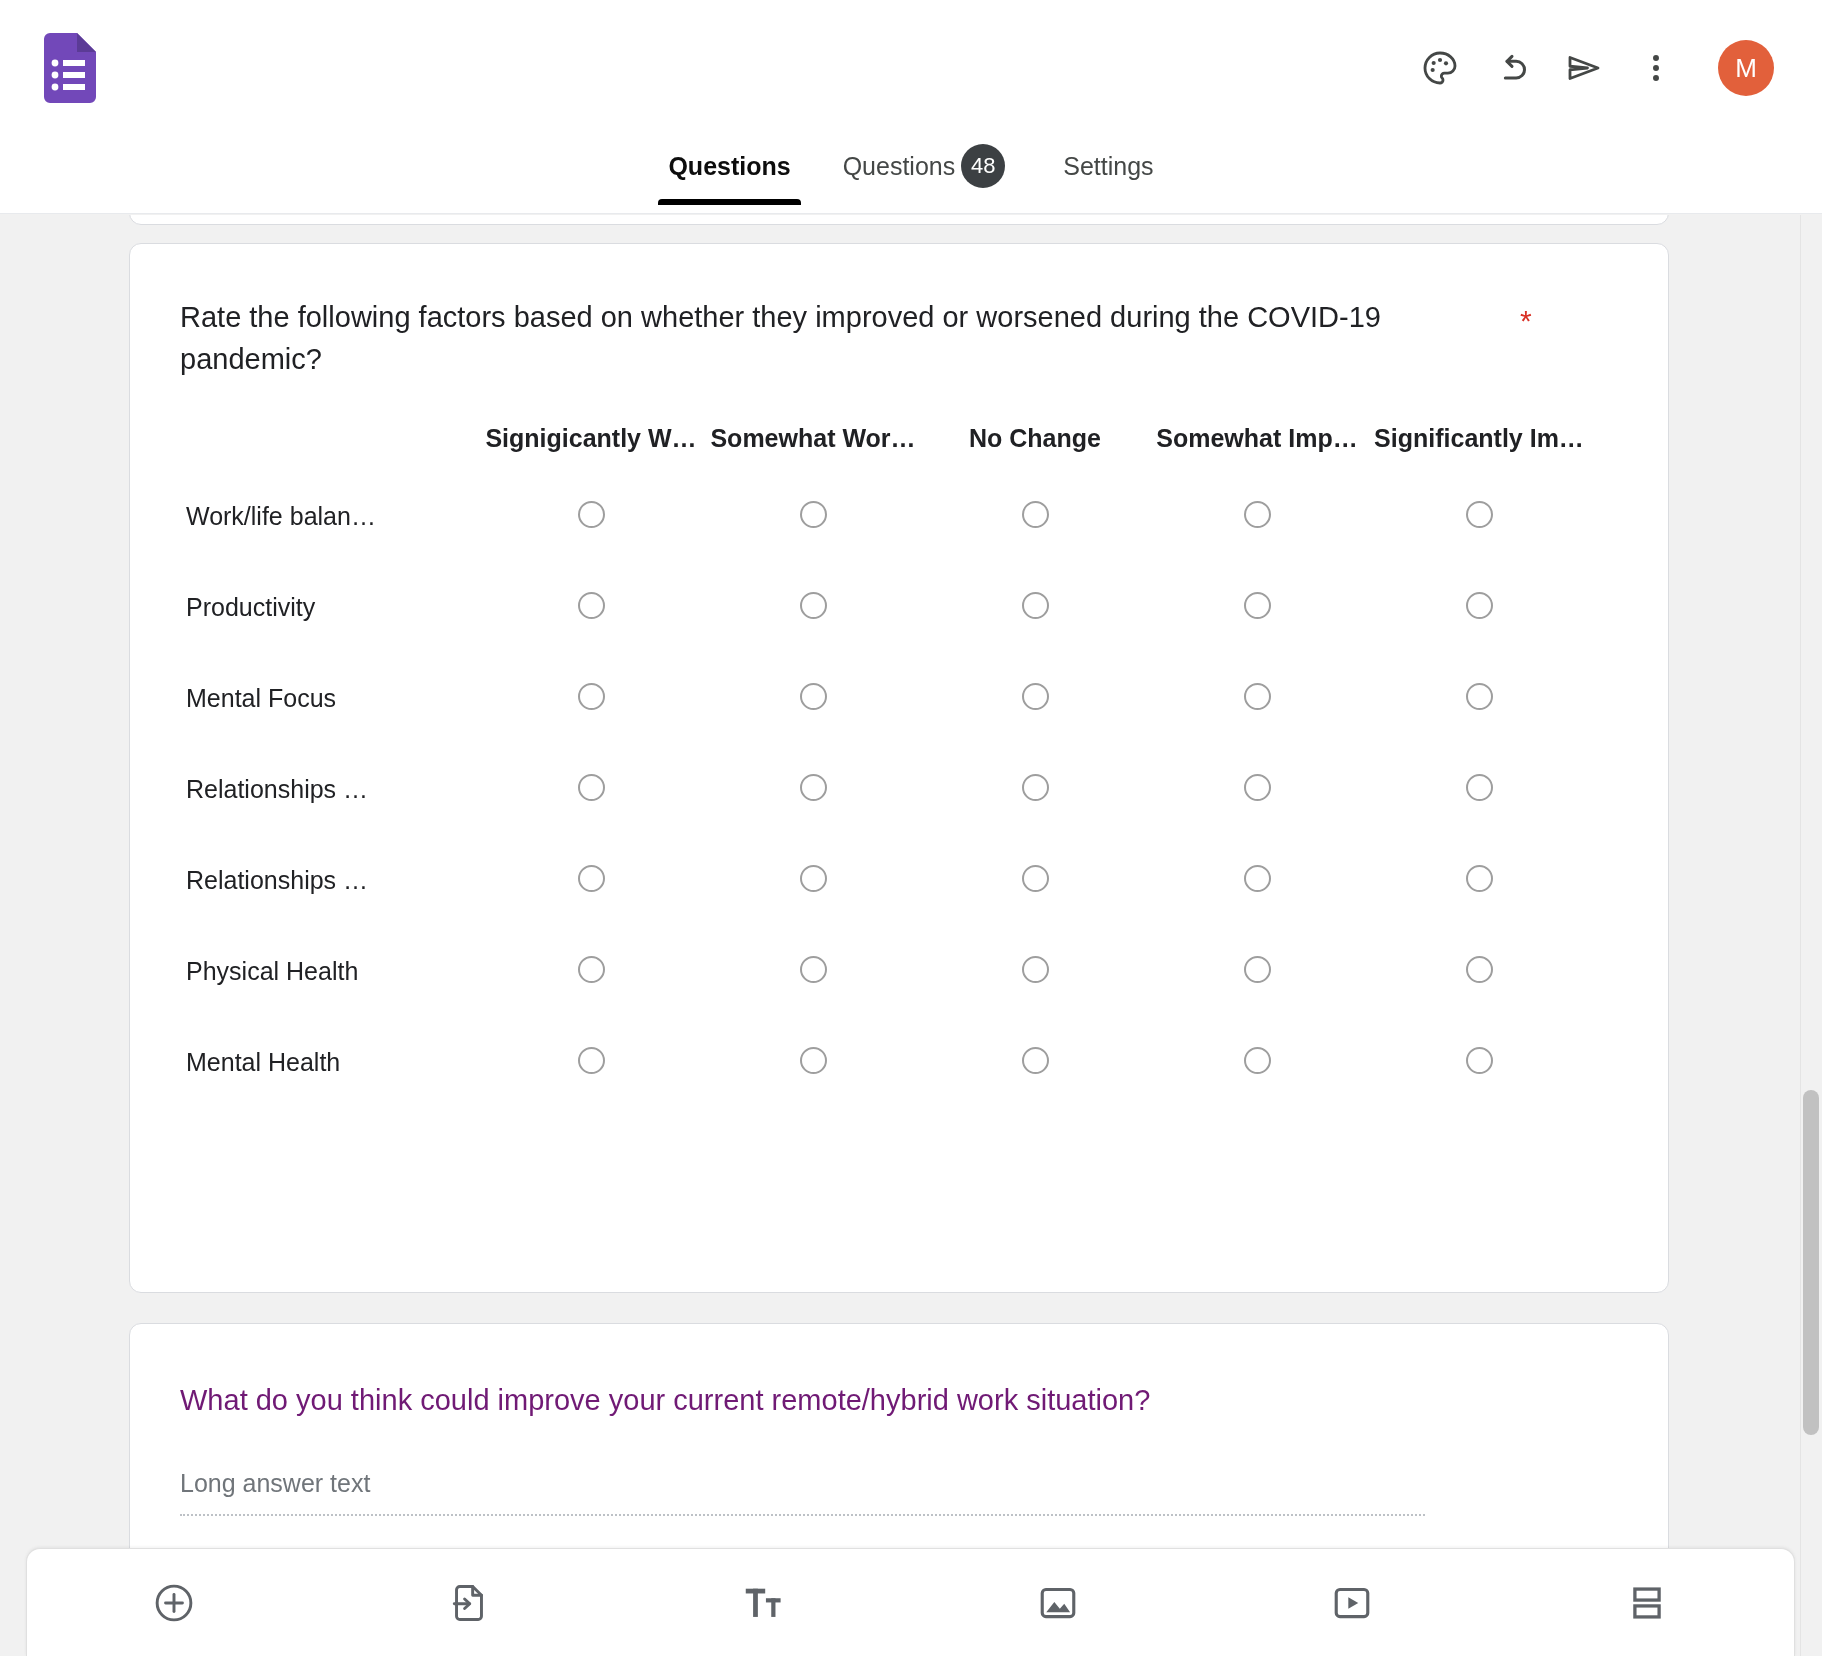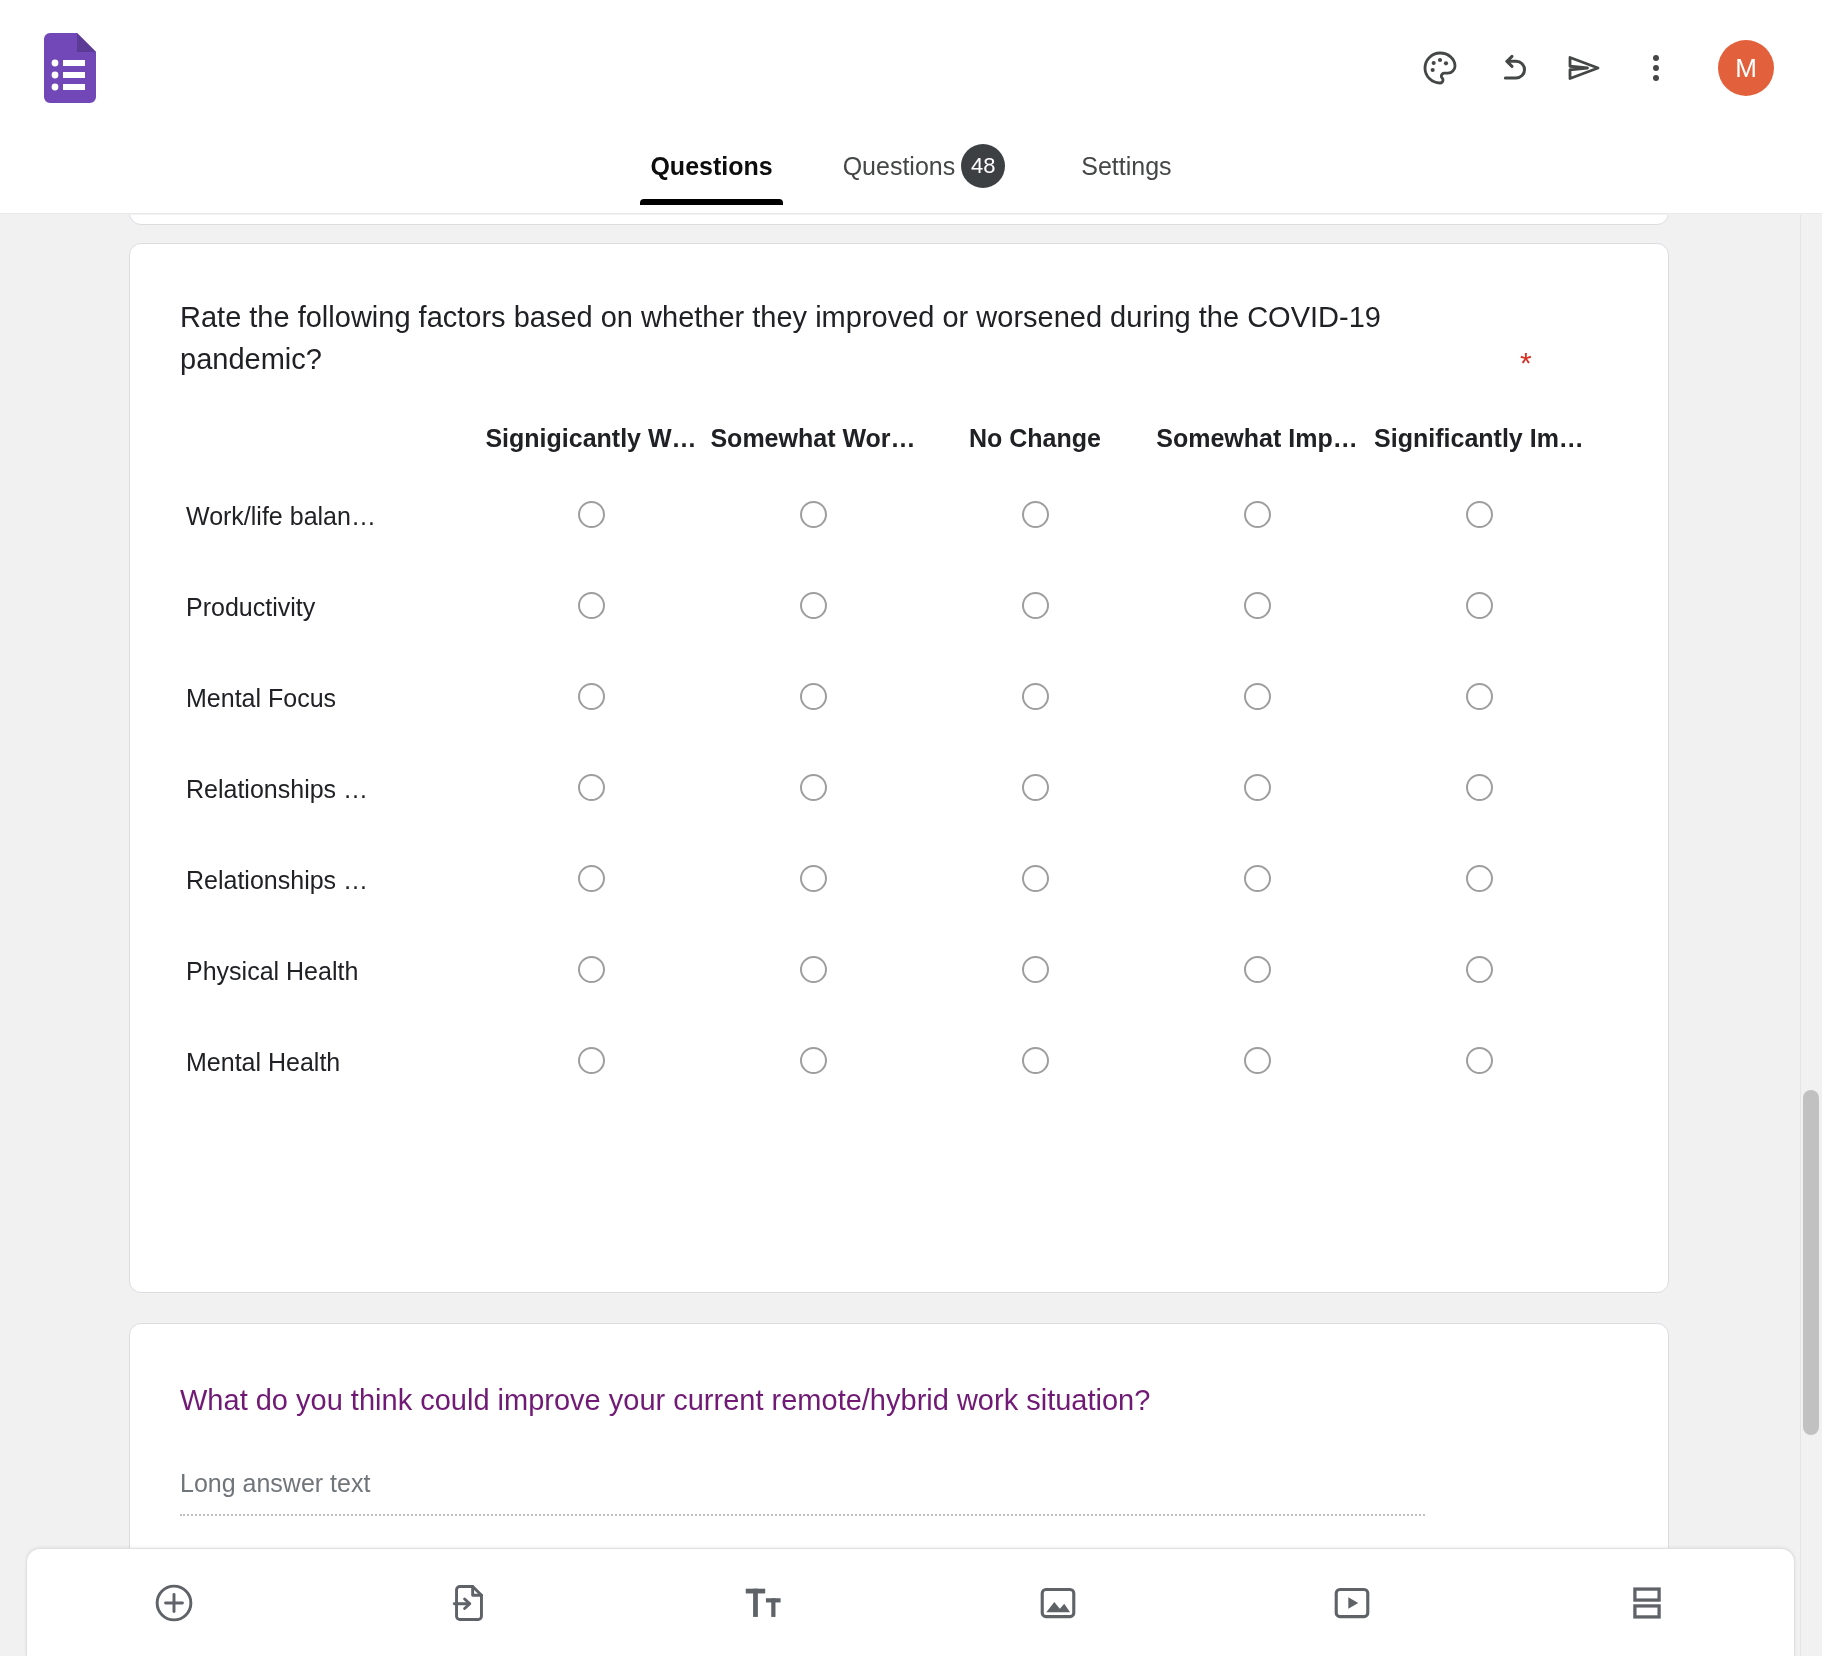--- a/index.html
+++ b/index.html
@@ -86,21 +86,21 @@
     height: 78px;
     background: #ffffff;
     display: flex;
     align-items: flex-start;
     justify-content: center;
     border-bottom: 1px solid #e8eaed;
   }
   .tabs {
     display: flex;
     align-items: center;
-    gap: 18px;
+    gap: 0px;
     height: 60px;
   }
   .tab {
     position: relative;
     font-size: 25px;
     color: #444746;
     padding: 0 26px;
     height: 60px;
     display: flex;
     align-items: center;
@@ -164,21 +164,21 @@
     padding: 0;
   }
   .card-long {
     top: 1108px;
     height: 250px;
   }
 
   
   .q-head {
     display: flex;
-    align-items: flex-end;
+    align-items: flex-start;
     padding: 52px 60px 0 50px;
   }
   .q-title {
     font-size: 29px;
     line-height: 1.45;
     color: #202124;
     max-width: 1320px;
   }
   .req-star {
     color: #d93025;

